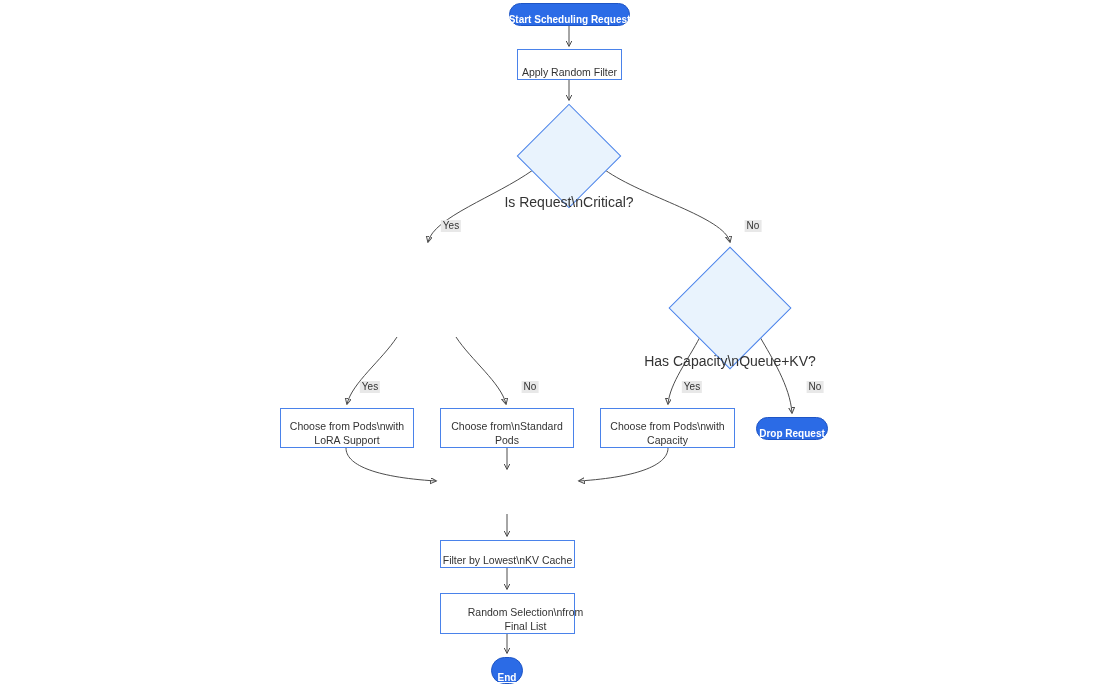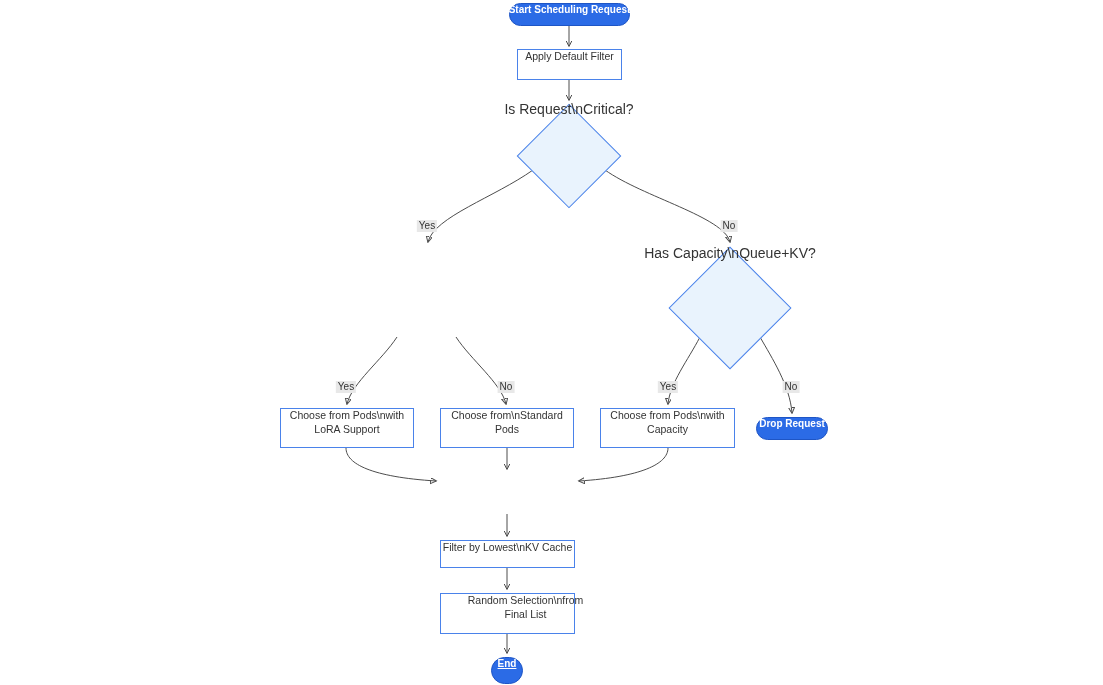--- a/index.html
+++ b/index.html
@@ -9,36 +9,36 @@
   }
   html,body{margin:0;padding:0;background:var(--background);}
   .stage{
     position:relative; width:1103px; height:685px; overflow:hidden;
     background:var(--background);
     font-family:"Liberation Sans","DejaVu Sans",sans-serif;
     color:var(--text);
   }
   .edges{position:absolute; left:0; top:0; width:1103px; height:685px; pointer-events:none;}
   .edges path{fill:none; stroke:var(--edge); stroke-width:1px;}
-  .node{position:absolute; display:flex; flex-direction:column; align-items:center; justify-content:flex-start; text-align:center; box-sizing:border-box;}
+  .node{position:absolute; display:flex; flex-direction:column; align-items:center; justify-content:flex-end; text-align:center; box-sizing:border-box;}
   .rect{background:var(--node-fill); border:1.5px solid var(--node-border);}
   .rect .line{font-size:10.5px; line-height:13.5px; white-space:nowrap;}
   .pill{background:var(--pill-fill); border:1.5px solid var(--pill-border); border-radius:14px;
         color:var(--pill-text); font-weight:bold; font-size:10px; white-space:nowrap;}
   .diamond{background:transparent;}
   .diamond::before{
     content:""; position:absolute; left:50%; top:50%; width:var(--s); height:var(--s);
     transform:translate(-50%,-50%) rotate(45deg);
     background:var(--diamond-fill); border:1.6px solid var(--node-border); box-sizing:border-box;
   }
   .diamond .line{position:relative; z-index:1; font-size:14px; line-height:13px; white-space:nowrap;}
   .edge-label{
     position:absolute; transform:translate(-50%,-50%); z-index:2;
     font-size:10px; line-height:12px; color:var(--text);
-    background:var(--edge-label-bg); padding:0 2px; white-space:nowrap;
+    background:var(--edge-label-bg); padding:0 2px; white-space:nowrap;margin-left:24px;
   }
 </style>
 </head>
 <body>
 
 <div class="stage">
 
   <svg class="edges" viewBox="0 0 1103 685">
     <defs>
       <marker id="arrow" markerWidth="7" markerHeight="7" refX="5.5" refY="3" orient="auto" markerUnits="userSpaceOnUse">
@@ -59,21 +59,21 @@
     <path d="M507,514 L507,536" marker-end="url(#arrow)"></path>
     <path d="M507,568 L507,589" marker-end="url(#arrow)"></path>
     <path d="M507,634 L507,653" marker-end="url(#arrow)"></path>
   </svg>
 
   <div class="node pill" style="left:509px; top:3px; width:121px; height:23px;">
     <span>Start Scheduling Request</span>
   </div>
 
   <div class="node rect" style="left:517px; top:49px; width:105px; height:31px;">
-    <div class="line">Apply Default Filter</div>
+    <div class="line">Apply Random Filter</div>
   </div>
 
   <div class="node diamond" style="left:517px; top:103px; width:104px; height:106px; --s:74px;">
     <div class="line">Is Request\nCritical?</div>
   </div>
 
 
   <div class="node diamond" style="left:668px; top:247px; width:124px; height:121px; --s:87px;">
     <div class="line">Has Capacity\nQueue+KV?</div>
   </div>

